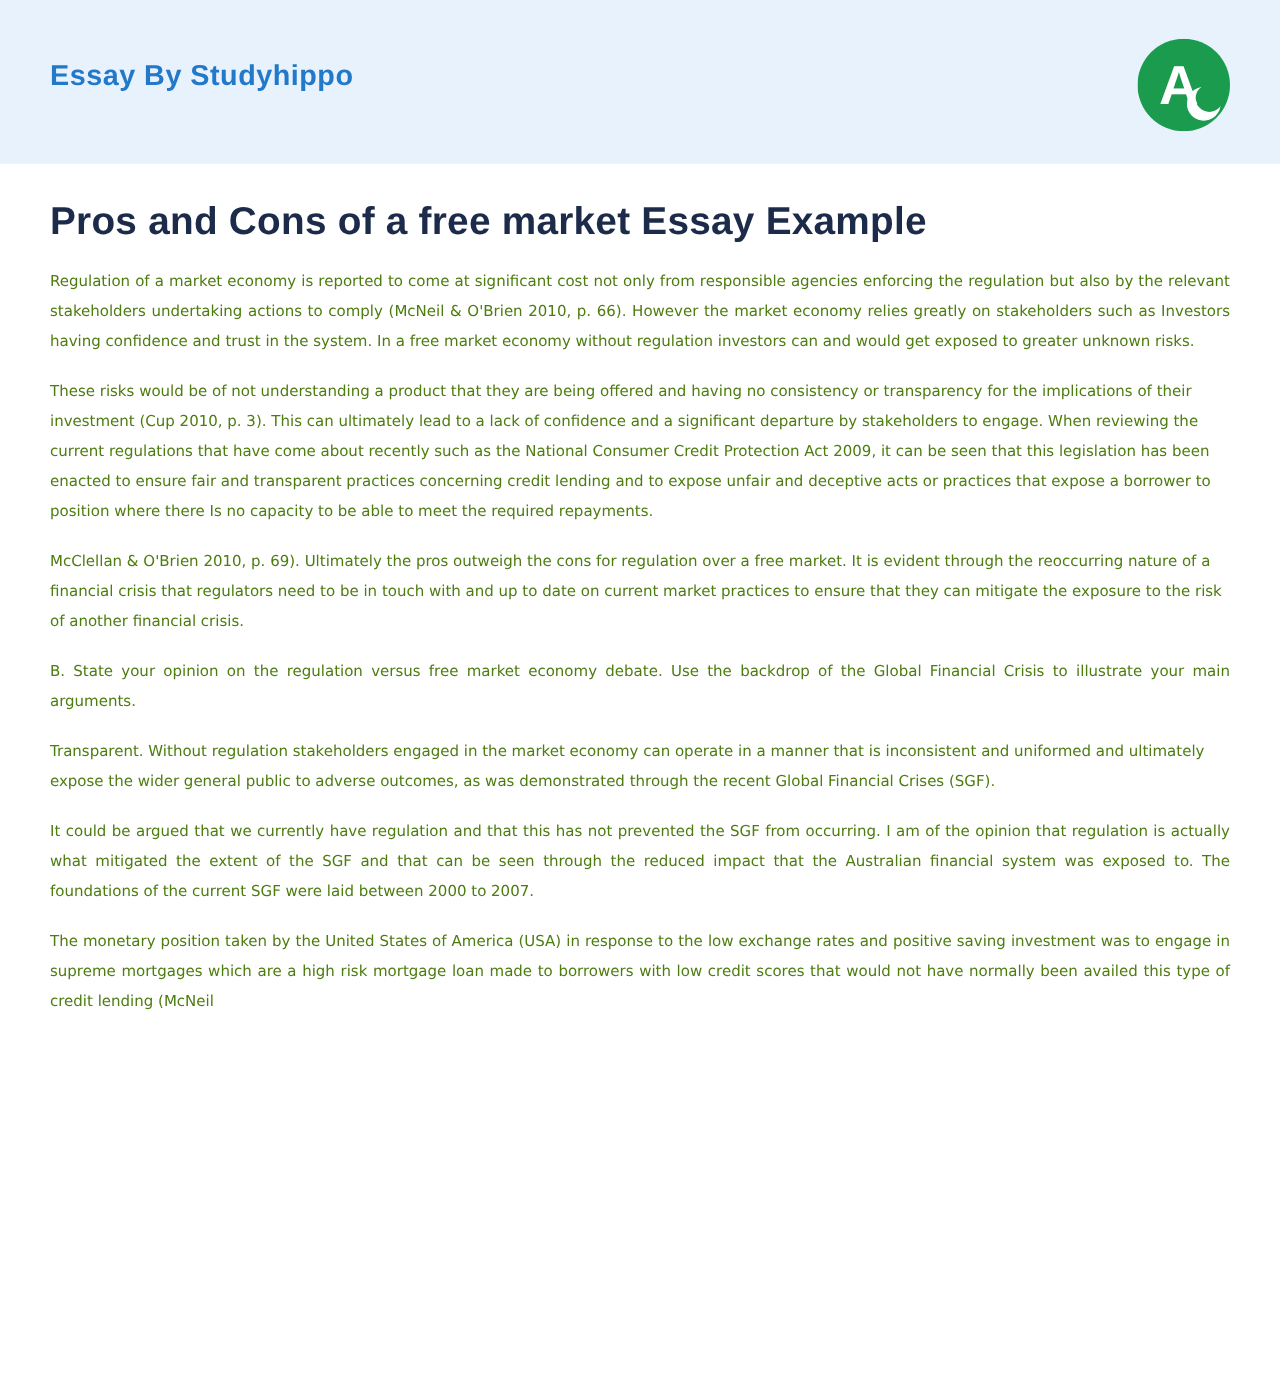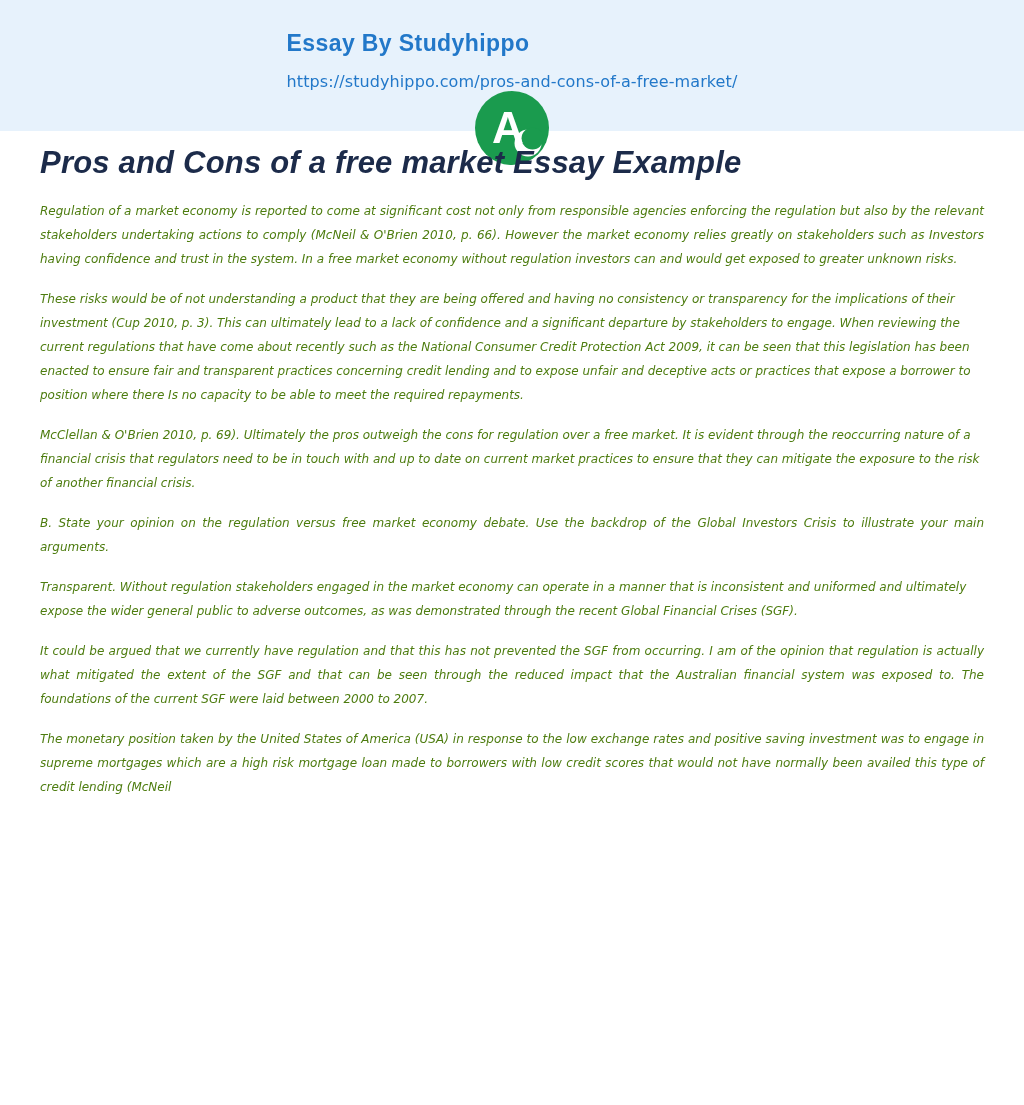--- a/index.html
+++ b/index.html
@@ -14,21 +14,20 @@
   }
 
   
   .site-header {
     background: #e7f2fc;
     height: 131px;
     padding: 30px 40px 26px 40px;
     display: flex;
     justify-content: space-between;
     align-items: center;
-    flex-direction: column;
   }
   .header-text { display: flex; flex-direction: column; justify-content: center; }
   .site-name {
     color: #2278c9;
     font-family: "Liberation Sans", sans-serif;
     font-size: 23px;
     font-weight: bold;
     letter-spacing: 0.4px;
     margin-bottom: 15px;
   }
@@ -40,22 +39,21 @@
   }
   .logo-wrap {
     width: 74px;
     height: 74px;
     flex: 0 0 auto;
     cursor: pointer;
   }
 
   
   .article {
-    padding: 8px 40px 0 40px;
-    font-style: italic;
+    padding: 22px 40px 0 40px;
   }
   .essay-title {
     color: #1c2b4a;
     font-family: "Liberation Sans", sans-serif;
     font-size: 31px;
     font-weight: bold;
     letter-spacing: 0.2px;
     margin: 6px 0 18px 0;
   }
   .article p {
@@ -65,36 +63,35 @@
     margin-bottom: 16px;
   }
   .article p.justify { text-align: justify; }
 </style>
 </head>
 <body>
 
 <header class="site-header">
   <div class="header-text">
     <div class="site-name">Essay By Studyhippo</div>
-    <a class="site-url" href="#">https://studyhippo.com/pros-and-cons-of-a-free-market/</a>
   </div>
 
   <div class="logo-wrap">
     <svg width="74" height="74" viewBox="0 0 74 74">
       <circle cx="37" cy="37" r="37" fill="#1a9b4e"></circle>
       <circle cx="53" cy="52" r="13.5" fill="#ffffff"></circle>
       <circle cx="57.5" cy="47.5" r="11" fill="#1a9b4e"></circle>
       <text x="33" y="52" text-anchor="middle" font-family="Liberation Sans, sans-serif" font-size="44" font-weight="bold" fill="#ffffff">A</text>
     </svg>
   </div>
 </header>
 
 <main class="article">
   <h1 class="essay-title">Pros and Cons of a free market Essay Example</h1>
 
   <p class="justify">Regulation of a market economy is reported to come at significant cost not only from responsible agencies enforcing the regulation but also by the relevant stakeholders undertaking actions to comply (McNeil &amp; O'Brien 2010, p. 66). However the market economy relies greatly on stakeholders such as Investors having confidence and trust in the system. In a free market economy without regulation investors can and would get exposed to greater unknown risks.</p>
   <p>These risks would be of not understanding a product that they are being offered and having no consistency or transparency for the implications of their investment (Cup 2010, p. 3). This can ultimately lead to a lack of confidence and a significant departure by stakeholders to engage. When reviewing the current regulations that have come about recently such as the National Consumer Credit Protection Act 2009, it can be seen that this legislation has been enacted to ensure fair and transparent practices concerning credit lending and to expose unfair and deceptive acts or practices that expose a borrower to position where there Is no capacity to be able to meet the required repayments.</p>
   <p>McClellan &amp; O'Brien 2010, p. 69). Ultimately the pros outweigh the cons for regulation over a free market. It is evident through the reoccurring nature of a financial crisis that regulators need to be in touch with and up to date on current market practices to ensure that they can mitigate the exposure to the risk of another financial crisis.</p>
-  <p class="justify">B. State your opinion on the regulation versus free market economy debate. Use the backdrop of the Global Investors Crisis to illustrate your main arguments.</p>
+  <p class="justify">B. State your opinion on the regulation versus free market economy debate. Use the backdrop of the Global Financial Crisis to illustrate your main arguments.</p>
   <p>Transparent. Without regulation stakeholders engaged in the market economy can operate in a manner that is inconsistent and uniformed and ultimately expose the wider general public to adverse outcomes, as was demonstrated through the recent Global Financial Crises (SGF).</p>
   <p class="justify">It could be argued that we currently have regulation and that this has not prevented the SGF from occurring. I am of the opinion that regulation is actually what mitigated the extent of the SGF and that can be seen through the reduced impact that the Australian financial system was exposed to. The foundations of the current SGF were laid between 2000 to 2007.</p>
   <p class="justify">The monetary position taken by the United States of America (USA) in response to the low exchange rates and positive saving investment was to engage in supreme mortgages which are a high risk mortgage loan made to borrowers with low credit scores that would not have normally been availed this type of credit lending (McNeil</p>
 </main>
 
 </body></html>

